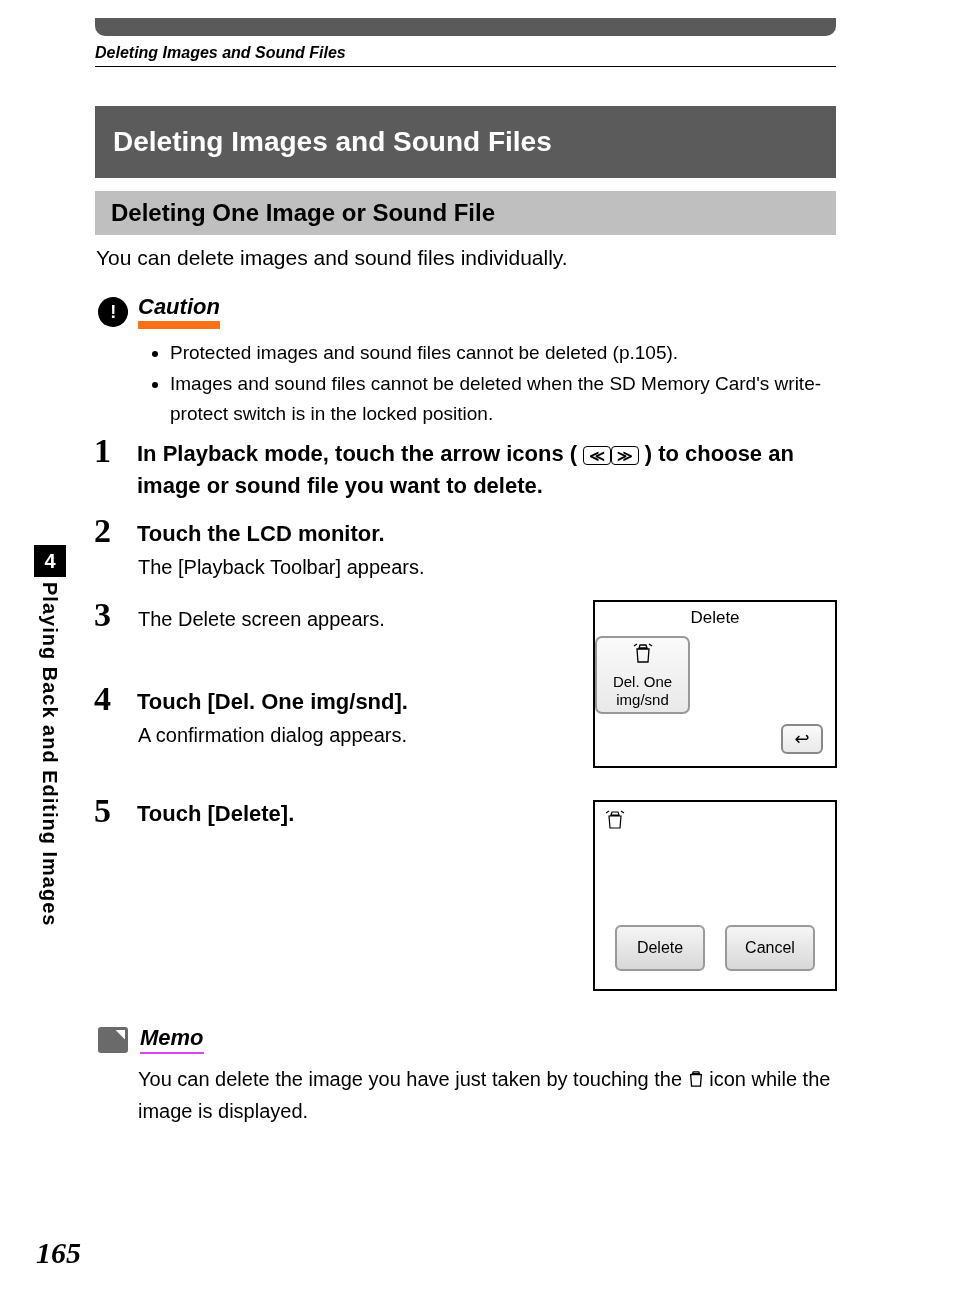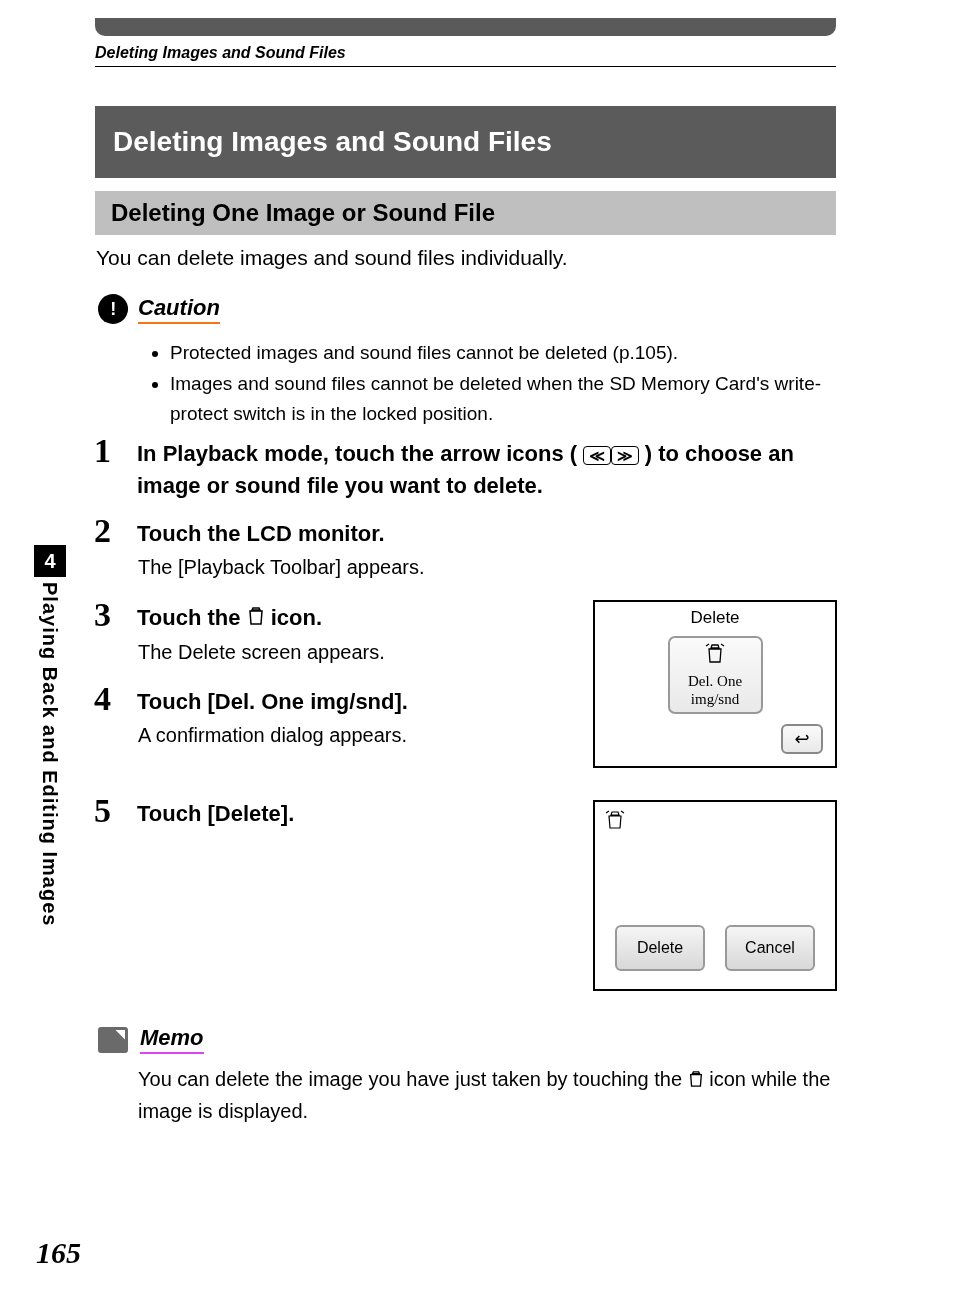--- a/index.html
+++ b/index.html
@@ -85,21 +85,21 @@
       content: "!";
       color: #fff;
       font-weight: bold;
       font-size: 18px;
       transform: rotate(20deg);
     }
     .caution-label {
       font-size: 22px;
       font-weight: bold;
       font-style: italic;
-      border-bottom: 2px solid #f97316;
+      border-bottom: 8px solid #f97316;
       padding-bottom: 1px;
     }
     .bullets {
       position: absolute;
       top: 338px;
       left: 152px;
       right: 120px;
       font-size: 19px;
       line-height: 1.55;
     }
@@ -177,24 +177,22 @@
       border: 2px solid #000;
       background: #fff;
     }
     .screen-title {
       text-align: center;
       font-size: 17px;
       padding: 6px 0 8px;
     }
     .screen-buttons {
       display: flex;
-      justify-content: center;
       gap: 12px;
       padding-bottom: 10px;
-      font-family: Liberation Serif, serif;
     }
     .screen-btn {
       width: 95px;
       height: 78px;
       border: 2px solid #999;
       border-radius: 7px;
       background: linear-gradient(#fafafa, #e9e9e9);
       display: flex;
       flex-direction: column;
       align-items: center;
@@ -337,29 +335,20 @@
 </div>
 
 <div class="step step-2">
   <div class="step-num">2</div>
   <div class="step-head">Touch the LCD monitor.</div>
   <div class="step-body">The [Playback Toolbar] appears.</div>
 </div>
 
 <div class="step step-3">
   <div class="step-num">3</div>
-  <div class="step-head">
-    <span>Touch the </span>
-    <span class="trash-glyph">
-      <svg width="18" height="20" viewBox="0 0 18 20">
-          <path d="M3 5h12l-1 13H4L3 5zm3-3h6l1 2H5l1-2z" fill="none" stroke="#000" stroke-width="1.5"></path>
-        </svg>
-    </span>
-    <span> icon.</span>
-  </div>
   <div class="step-body">The Delete screen appears.</div>
 </div>
 
 <div class="step step-4">
   <div class="step-num">4</div>
   <div class="step-head">Touch [Del. One img/snd].</div>
   <div class="step-body">A confirmation dialog appears.</div>
 </div>
 
 <div class="step step-5">

